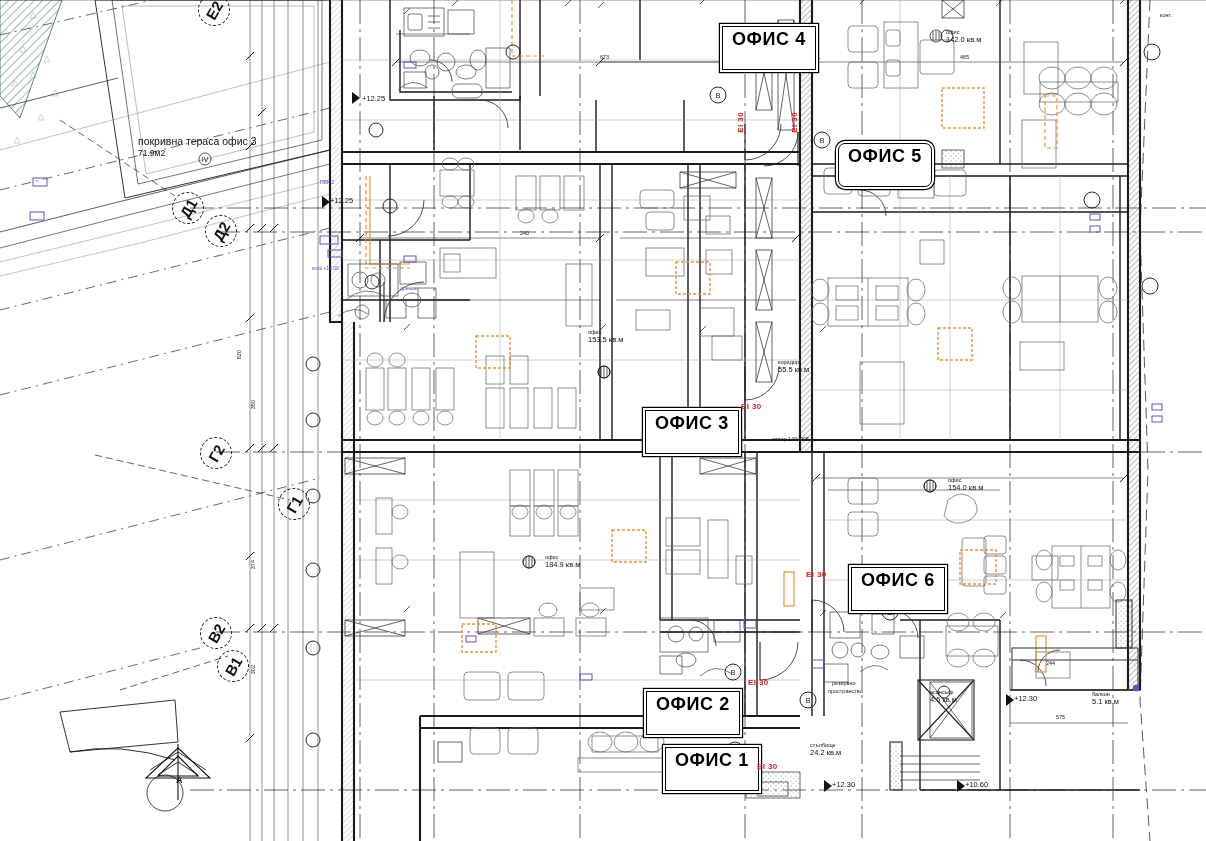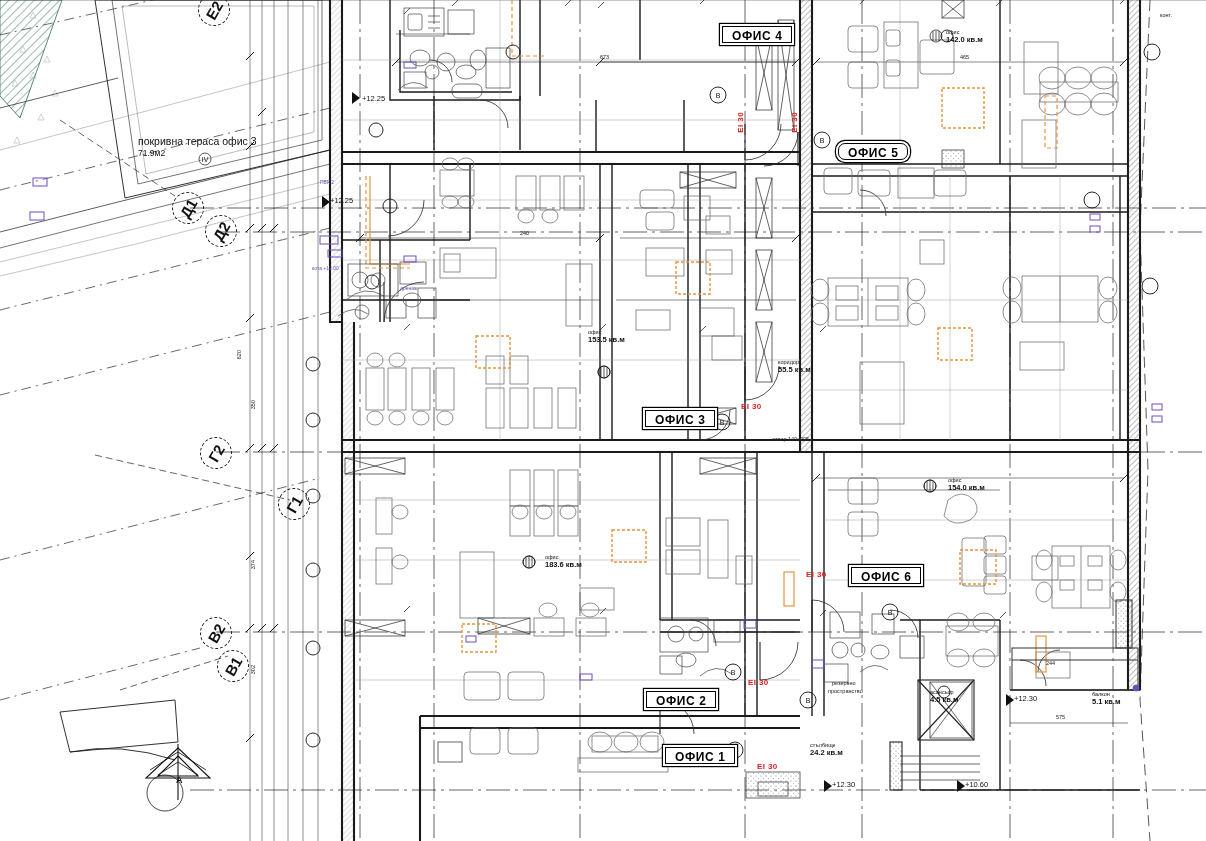--- a/index.html
+++ b/index.html
@@ -4,38 +4,38 @@
 <style>
   html,body{margin:0;padding:0;background:#ffffff;}
   body{font-family:"Liberation Sans",sans-serif;}
   #stage{position:relative;width:1206px;height:841px;background:#fff;overflow:hidden;}
   #stage svg{position:absolute;left:0;top:0;}
 
   .roomtag{
     position:absolute;
     border:1.6px solid #000;
     background:#fff;
-    padding:3px 9px 0 9px;
-    font-size:12px;
+    padding:3px 9px 21px 9px;
+    font-size:18px;
     font-weight:bold;
     letter-spacing:.6px;
     color:#000;
     box-shadow:0 0 0 2px #fff, 0 0 0 3.2px #000;
     white-space:nowrap;
     line-height:1;
   }
   .areatag{
     position:absolute;
     font-size:6.5px;
     color:#111;
     line-height:1.05;
     white-space:nowrap;
   }
   .areatag b{font-weight:normal;display:block;font-size:5.5px;}
-  .areatag i{font-style:normal;display:block;font-size:7.5px;font-weight:bold;}
+  .areatag i{font-style:normal;display:block;font-size:7.5px;}
   .terracelabel{
     position:absolute;
     font-size:10.5px;
     color:#111;
     line-height:1.35;
     white-space:nowrap;
   }
   .terracelabel span{display:block;font-size:8.5px;}
   .eitag{
     position:absolute;
@@ -775,21 +775,21 @@
   <div class="areatag" style="left:778px;top:360px;">
     <b>коридор</b>
     <i>55.5 кв.м</i>
   </div>
   <div class="areatag" style="left:948px;top:478px;">
     <b>офис</b>
     <i>154.0 кв.м</i>
   </div>
   <div class="areatag" style="left:545px;top:555px;">
     <b>офис</b>
-    <i>183.6 кв.м</i>
+    <i>184.9 кв.м</i>
   </div>
   <div class="areatag" style="left:810px;top:743px;">
     <b>стълбище</b>
     <i>24.2 кв.м</i>
   </div>
   <div class="areatag" style="left:1092px;top:692px;">
     <b>балкон</b>
     <i>5.1 кв.м</i>
   </div>
   <div class="areatag" style="left:930px;top:690px;">

